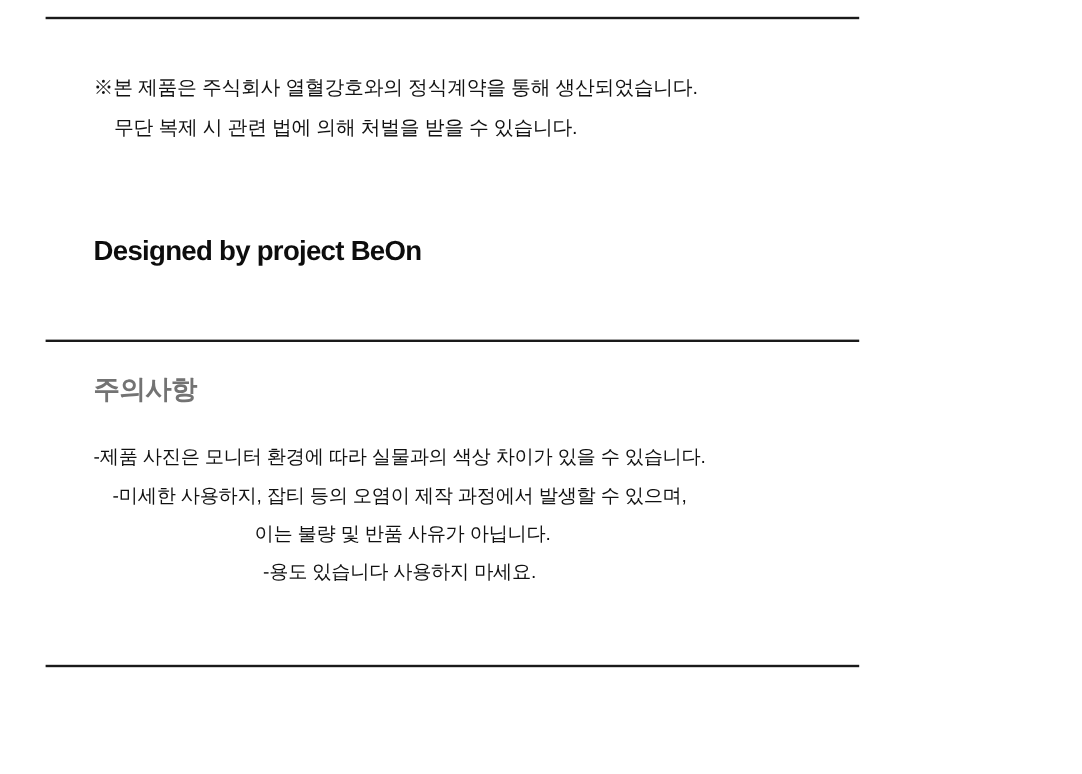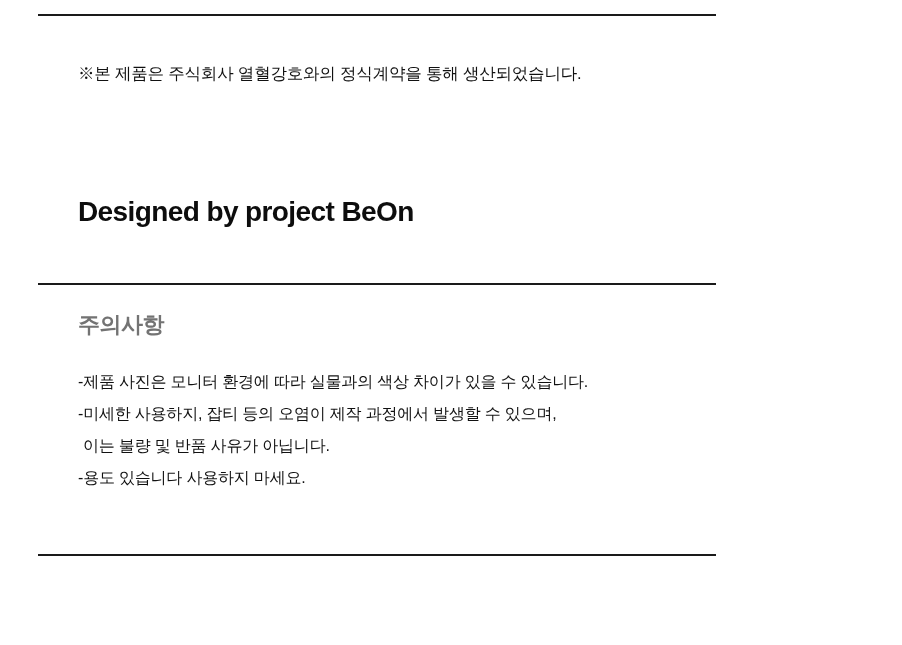--- a/index.html
+++ b/index.html
@@ -42,21 +42,21 @@
     font-size: 16.5px;
     line-height: 34px;
     letter-spacing: -0.2px;
     white-space: pre;
     color: #111111;
   }
   .notice-line.indent { padding-left: 17px; }
 
   .designed-block { top: 196px; }
   .designed-title {
-    font-size: 28px;
+    font-size: 23px;
     font-weight: bold;
     letter-spacing: -0.6px;
     color: #0d0d0d;
     white-space: pre;
   }
 
   .caution-block { top: 310px; }
   .caution-title {
     font-size: 22px;
     font-weight: bold;
@@ -64,32 +64,34 @@
     color: #737373;
     margin: 0 0 26px 0;
     white-space: pre;
   }
   .caution-line {
     font-size: 16px;
     line-height: 32px;
     letter-spacing: -0.2px;
     color: #111111;
     white-space: pre;
+    text-align: center;
   }
   .caution-line.cont { padding-left: 5px; }
 </style>
 </head>
 <body>
 
 <div class="page">
 
   <div class="rule rule-top"></div>
 
   <div class="block notice-block">
     <div class="notice-line">※본 제품은 주식회사 열혈강호와의 정식계약을 통해 생산되었습니다.</div>
+    <div class="notice-line indent">무단 복제 시 관련 법에 의해 처벌을 받을 수 있습니다.</div>
   </div>
 
   <div class="block designed-block">
     <div class="designed-title">Designed by project BeOn</div>
   </div>
 
   <div class="rule rule-mid"></div>
 
   <div class="block caution-block">
     <div class="caution-title">주의사항</div>

